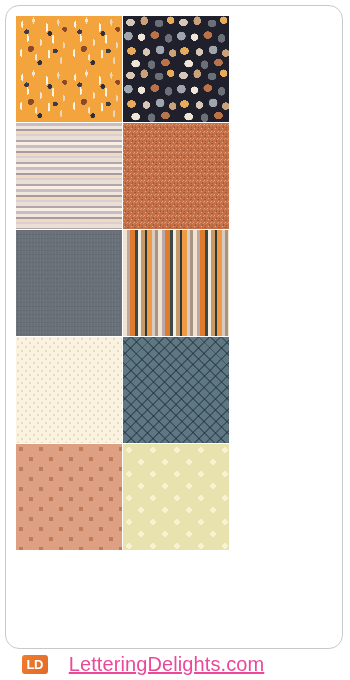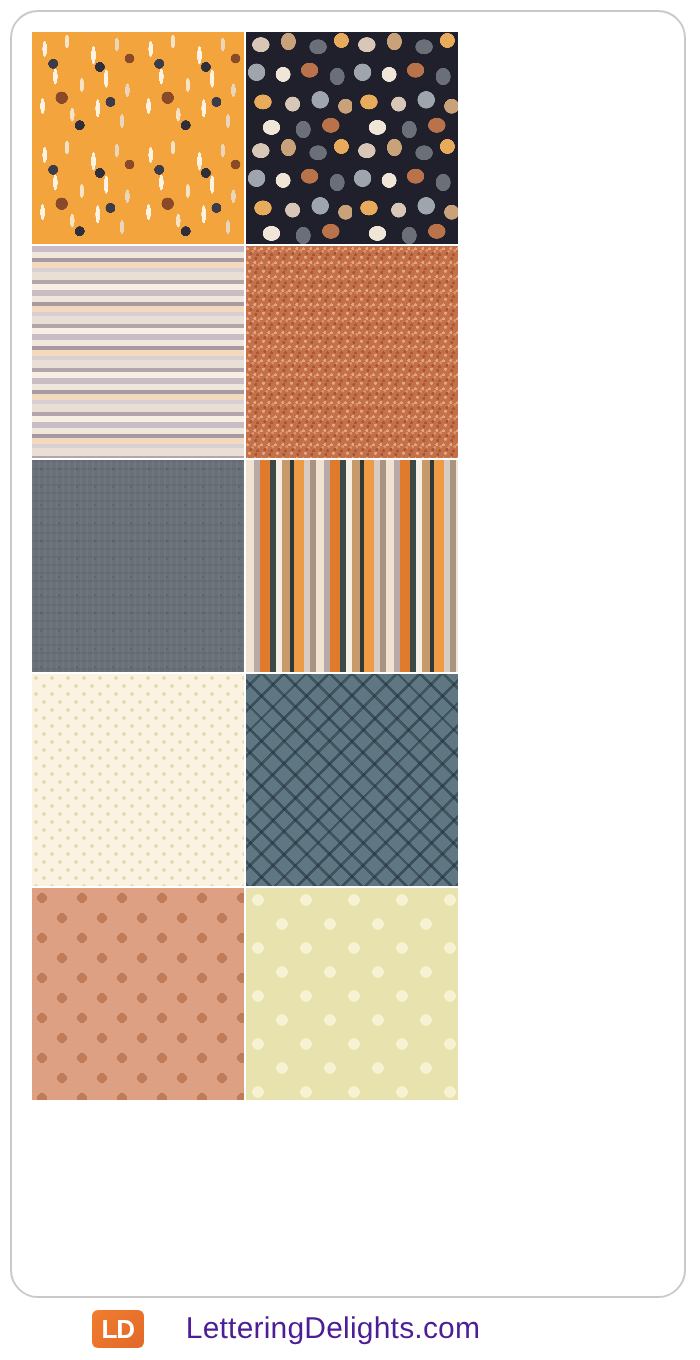--- a/index.html
+++ b/index.html
@@ -208,24 +208,25 @@
     border-radius:3px;
     background:linear-gradient(135deg,#f07d2e 0%,#e2692a 100%);
     color:#ffffff;
     font-size:13px;font-weight:bold;
     letter-spacing:-0.5px;
     display:flex;align-items:center;justify-content:center;
     line-height:1;
     font-family:"Liberation Sans",sans-serif;
   }
   .ld-text{
-    font-size:15px;
-    color:#4c1d95;
+    font-size:20px;
+    color:#ec4899;
     letter-spacing:.1px;
     white-space:nowrap;
+    text-decoration:underline;
   }
 </style>
 </head>
 <body>
 
 <div class="page">
 
   <div class="card">
     <div class="grid">
 

